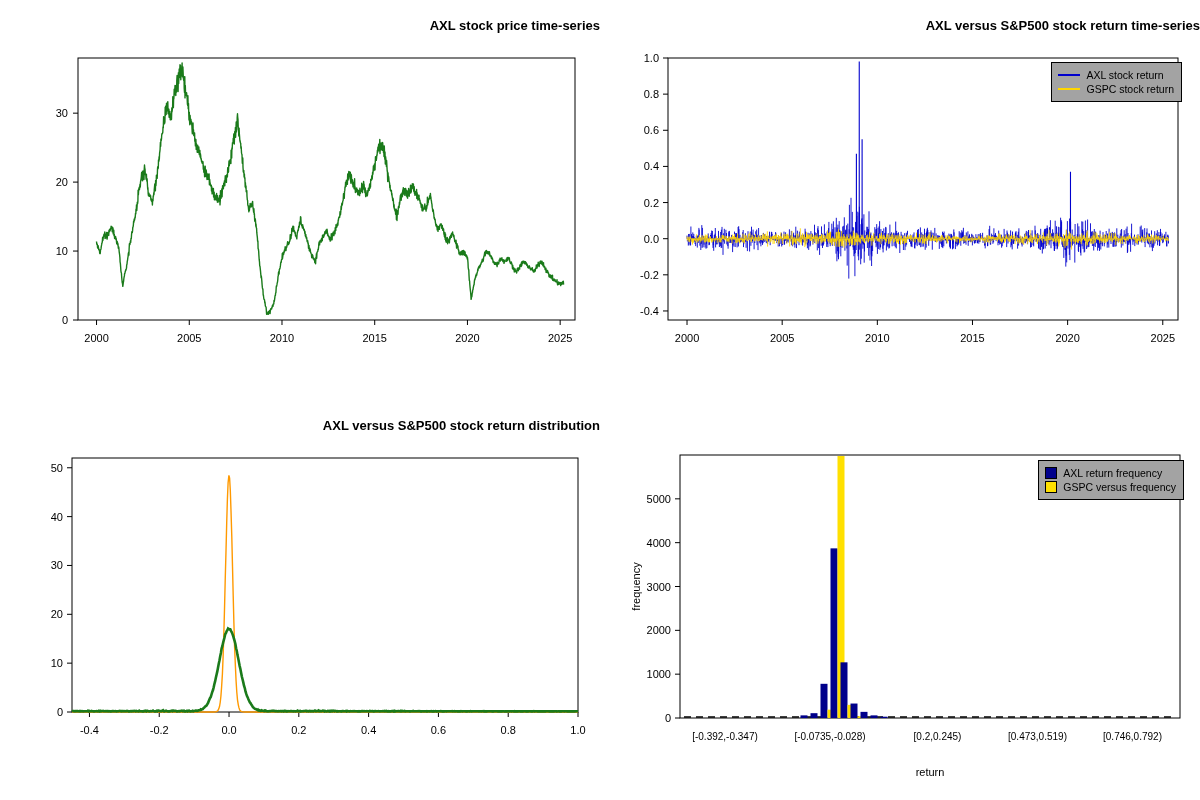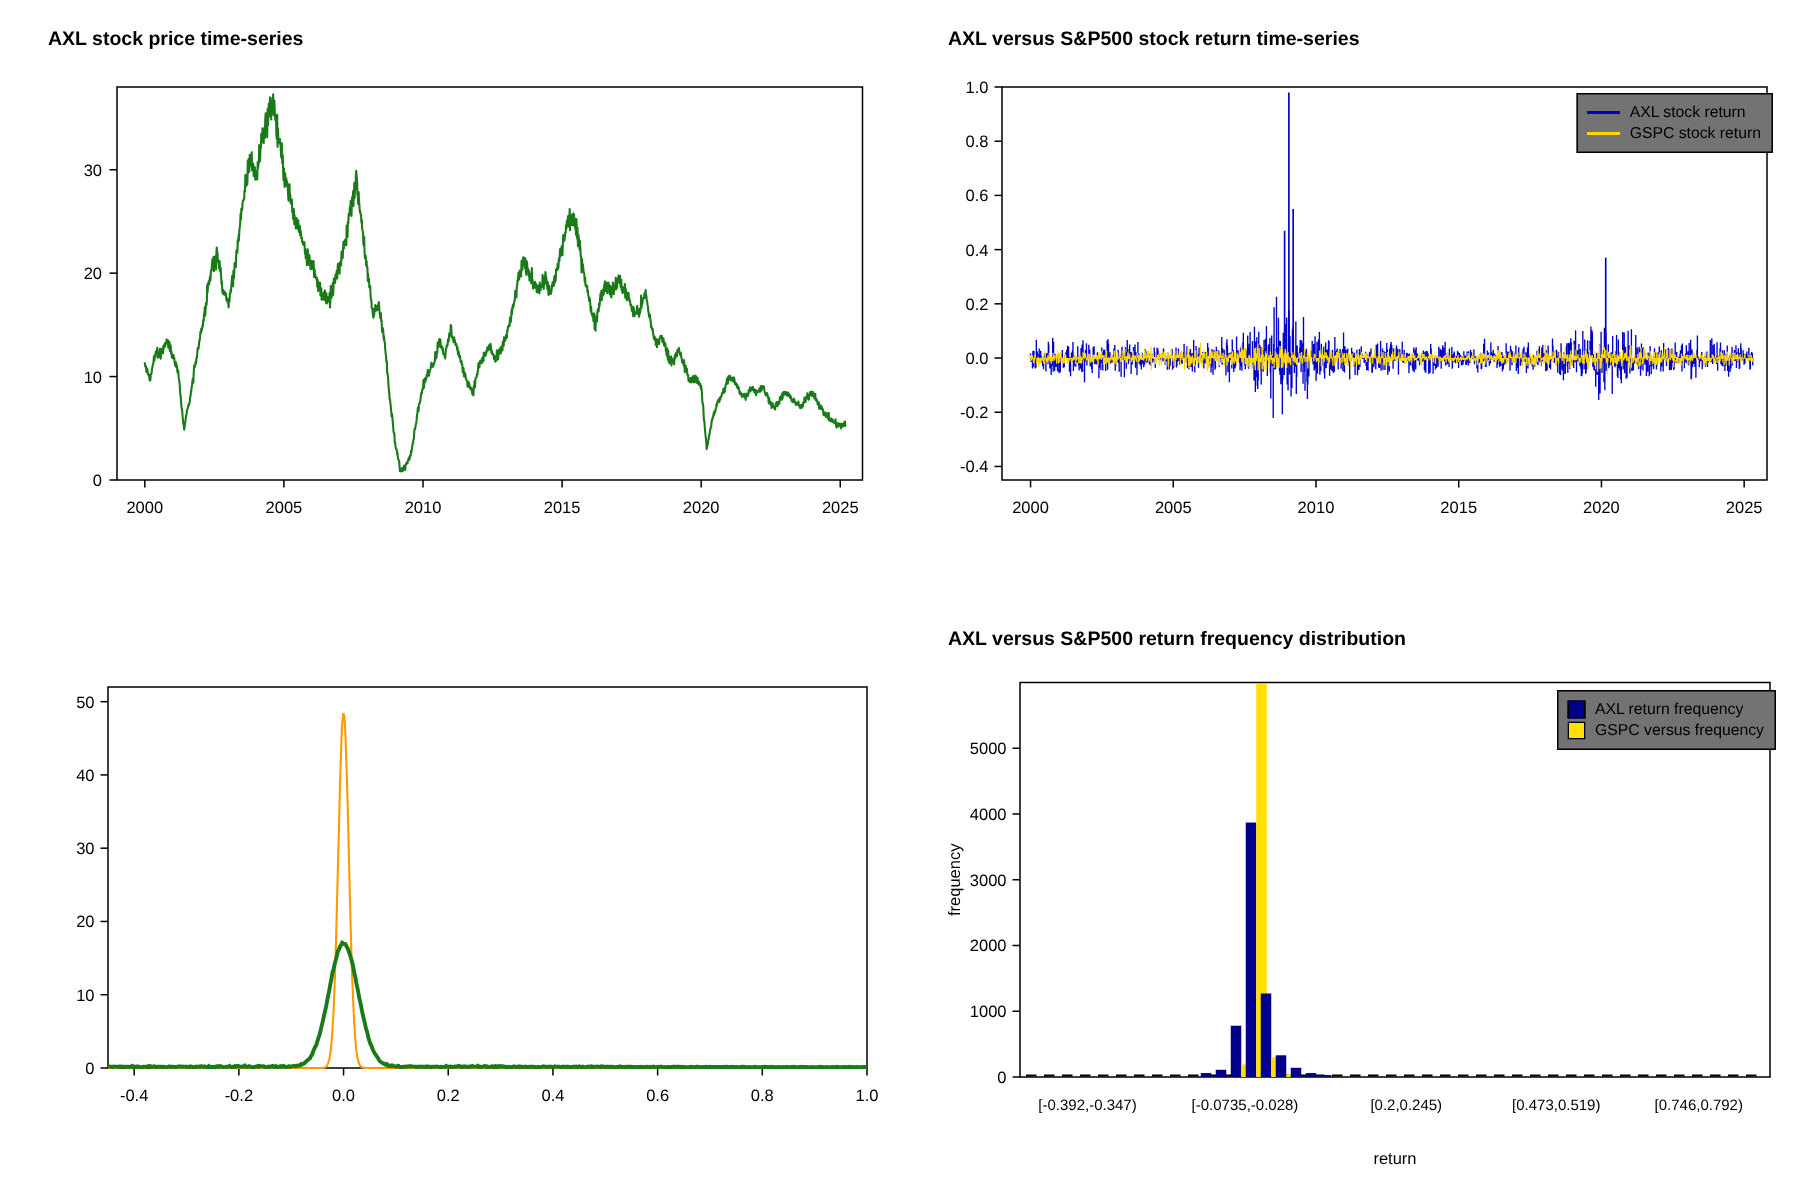--- a/index.html
+++ b/index.html
@@ -24,35 +24,34 @@
   .panel {
     position: relative;
     width: 600px;
     height: 400px;
   }
   .panel-title {
     position: absolute;
     top: 18px;
     left: 0;
     width: 600px;
-    text-align: left;
+    text-align: right;
     font-size: 13px;
     font-weight: bold;
     font-family: "Liberation Sans", sans-serif;
     color: #000;
-    padding-left: 32px;
   }
   .plot-svg {
     position: absolute;
     top: 0;
     left: 0;
   }
   .legend-box {
     position: absolute;
-    background: #737373;
+    background: #a3a3a3;
     border: 1px solid #000000;
     padding: 5px 7px 5px 6px;
     font-size: 10.5px;
     line-height: 14px;
     font-family: "Liberation Sans", sans-serif;
   }
   .legend-row {
     display: flex;
     align-items: center;
     white-space: nowrap;
@@ -152,20 +151,21 @@
         <span>AXL stock return</span>
       </div>
       <div class="legend-row">
         <span class="legend-line" style="border-top-width:2px;border-top-color:#ffd700;"></span>
         <span>GSPC stock return</span>
       </div>
     </div>
   </div>
 
   <div class="panel">
+    <div class="panel-title">AXL versus S&amp;P500 stock return distribution</div>
     <svg class="plot-svg" id="svg-p3" width="600" height="400">
         <rect x="72" y="58" width="506" height="254" fill="none" stroke="#000" stroke-width="1"></rect>
         <line x1="67" y1="312" x2="72" y2="312" stroke="#000"></line>
         <text x="63" y="316" text-anchor="end" font-family="&quot;Liberation Sans&quot;, sans-serif" font-size="11" fill="#000">0</text>
         <line x1="67" y1="263.15384615384613" x2="72" y2="263.15384615384613" stroke="#000"></line>
         <text x="63" y="267.15384615384613" text-anchor="end" font-family="&quot;Liberation Sans&quot;, sans-serif" font-size="11" fill="#000">10</text>
         <line x1="67" y1="214.30769230769232" x2="72" y2="214.30769230769232" stroke="#000"></line>
         <text x="63" y="218.30769230769232" text-anchor="end" font-family="&quot;Liberation Sans&quot;, sans-serif" font-size="11" fill="#000">20</text>
         <line x1="67" y1="165.46153846153848" x2="72" y2="165.46153846153848" stroke="#000"></line>
         <text x="63" y="169.46153846153848" text-anchor="end" font-family="&quot;Liberation Sans&quot;, sans-serif" font-size="11" fill="#000">30</text>
@@ -188,21 +188,20 @@
         <line x1="508.2068965517242" y1="312" x2="508.2068965517242" y2="317" stroke="#000"></line>
         <text x="508.2068965517242" y="334" text-anchor="middle" font-family="&quot;Liberation Sans&quot;, sans-serif" font-size="11" fill="#000">0.8</text>
         <line x1="578" y1="312" x2="578" y2="317" stroke="#000"></line>
         <text x="578" y="334" text-anchor="middle" font-family="&quot;Liberation Sans&quot;, sans-serif" font-size="11" fill="#000">1.0</text>
         <path d="M72.0,312.0 L72.7,312.0 L73.4,312.0 L74.2,312.0 L74.9,312.0 L75.6,312.0 L76.3,312.0 L77.1,312.0 L77.8,312.0 L78.5,312.0 L79.2,312.0 L80.0,312.0 L80.7,312.0 L81.4,312.0 L82.1,312.0 L82.8,312.0 L83.6,312.0 L84.3,312.0 L85.0,312.0 L85.7,312.0 L86.5,312.0 L87.2,312.0 L87.9,312.0 L88.6,312.0 L89.3,312.0 L90.1,312.0 L90.8,312.0 L91.5,312.0 L92.2,312.0 L93.0,312.0 L93.7,312.0 L94.4,312.0 L95.1,312.0 L95.9,312.0 L96.6,312.0 L97.3,312.0 L98.0,312.0 L98.7,312.0 L99.5,312.0 L100.2,312.0 L100.9,312.0 L101.6,312.0 L102.4,312.0 L103.1,312.0 L103.8,312.0 L104.5,312.0 L105.3,312.0 L106.0,312.0 L106.7,312.0 L107.4,312.0 L108.1,312.0 L108.9,312.0 L109.6,312.0 L110.3,312.0 L111.0,312.0 L111.8,312.0 L112.5,312.0 L113.2,312.0 L113.9,312.0 L114.6,312.0 L115.4,312.0 L116.1,312.0 L116.8,312.0 L117.5,312.0 L118.3,312.0 L119.0,312.0 L119.7,312.0 L120.4,312.0 L121.2,312.0 L121.9,312.0 L122.6,312.0 L123.3,312.0 L124.0,312.0 L124.8,312.0 L125.5,312.0 L126.2,312.0 L126.9,312.0 L127.7,312.0 L128.4,312.0 L129.1,312.0 L129.8,312.0 L130.6,312.0 L131.3,312.0 L132.0,312.0 L132.7,312.0 L133.4,312.0 L134.2,312.0 L134.9,312.0 L135.6,312.0 L136.3,312.0 L137.1,312.0 L137.8,312.0 L138.5,312.0 L139.2,312.0 L139.9,312.0 L140.7,312.0 L141.4,312.0 L142.1,312.0 L142.8,312.0 L143.6,312.0 L144.3,312.0 L145.0,312.0 L145.7,312.0 L146.5,312.0 L147.2,312.0 L147.9,312.0 L148.6,312.0 L149.3,312.0 L150.1,312.0 L150.8,312.0 L151.5,312.0 L152.2,312.0 L153.0,312.0 L153.7,312.0 L154.4,312.0 L155.1,312.0 L155.9,312.0 L156.6,312.0 L157.3,312.0 L158.0,312.0 L158.7,312.0 L159.5,312.0 L160.2,312.0 L160.9,312.0 L161.6,312.0 L162.4,312.0 L163.1,312.0 L163.8,312.0 L164.5,312.0 L165.2,312.0 L166.0,312.0 L166.7,312.0 L167.4,312.0 L168.1,312.0 L168.9,312.0 L169.6,312.0 L170.3,312.0 L171.0,312.0 L171.8,312.0 L172.5,312.0 L173.2,312.0 L173.9,312.0 L174.6,312.0 L175.4,312.0 L176.1,312.0 L176.8,312.0 L177.5,312.0 L178.3,312.0 L179.0,312.0 L179.7,312.0 L180.4,312.0 L181.2,312.0 L181.9,312.0 L182.6,312.0 L183.3,312.0 L184.0,312.0 L184.8,312.0 L185.5,312.0 L186.2,312.0 L186.9,312.0 L187.7,312.0 L188.4,312.0 L189.1,312.0 L189.8,312.0 L190.5,312.0 L191.3,312.0 L192.0,312.0 L192.7,312.0 L193.4,312.0 L194.2,312.0 L194.9,312.0 L195.6,312.0 L196.3,312.0 L197.1,312.0 L197.8,312.0 L198.5,312.0 L199.2,312.0 L199.9,312.0 L200.7,312.0 L201.4,312.0 L202.1,312.0 L202.8,312.0 L203.6,312.0 L204.3,312.0 L205.0,312.0 L205.7,312.0 L206.5,312.0 L207.2,312.0 L207.9,312.0 L208.6,312.0 L209.3,312.0 L210.1,312.0 L210.8,312.0 L211.5,312.0 L212.2,312.0 L213.0,312.0 L213.7,312.0 L214.4,312.0 L215.1,311.9 L215.8,311.8 L216.6,311.6 L217.3,311.2 L218.0,310.4 L218.7,308.9 L219.5,306.5 L220.2,302.5 L220.9,296.3 L221.6,287.0 L222.4,274.1 L223.1,256.8 L223.8,235.1 L224.5,209.3 L225.2,180.6 L226.0,151.0 L226.7,122.9 L227.4,99.3 L228.1,82.8 L228.9,75.4 L229.6,78.0 L230.3,90.3 L231.0,110.8 L231.8,137.0 L232.5,166.3 L233.2,195.7 L233.9,223.1 L234.6,246.9 L235.4,266.3 L236.1,281.3 L236.8,292.2 L237.5,299.8 L238.3,304.8 L239.0,307.9 L239.7,309.8 L240.4,310.8 L241.1,311.4 L241.9,311.7 L242.6,311.9 L243.3,311.9 L244.0,312.0 L244.8,312.0 L245.5,312.0 L246.2,312.0 L246.9,312.0 L247.7,312.0 L248.4,312.0 L249.1,312.0 L249.8,312.0 L250.5,312.0 L251.3,312.0 L252.0,312.0 L252.7,312.0 L253.4,312.0 L254.2,312.0 L254.9,312.0 L255.6,312.0 L256.3,312.0 L257.1,312.0 L257.8,312.0 L258.5,312.0 L259.2,312.0 L259.9,312.0 L260.7,312.0 L261.4,312.0 L262.1,312.0 L262.8,312.0 L263.6,312.0 L264.3,312.0 L265.0,312.0 L265.7,312.0 L266.4,312.0 L267.2,312.0 L267.9,312.0 L268.6,312.0 L269.3,312.0 L270.1,312.0 L270.8,312.0 L271.5,312.0 L272.2,312.0 L273.0,312.0 L273.7,312.0 L274.4,312.0 L275.1,312.0 L275.8,312.0 L276.6,312.0 L277.3,312.0 L278.0,312.0 L278.7,312.0 L279.5,312.0 L280.2,312.0 L280.9,312.0 L281.6,312.0 L282.4,312.0 L283.1,312.0 L283.8,312.0 L284.5,312.0 L285.2,312.0 L286.0,312.0 L286.7,312.0 L287.4,312.0 L288.1,312.0 L288.9,312.0 L289.6,312.0 L290.3,312.0 L291.0,312.0 L291.7,312.0 L292.5,312.0 L293.2,312.0 L293.9,312.0 L294.6,312.0 L295.4,312.0 L296.1,312.0 L296.8,312.0 L297.5,312.0 L298.3,312.0 L299.0,312.0 L299.7,312.0 L300.4,312.0 L301.1,312.0 L301.9,312.0 L302.6,312.0 L303.3,312.0 L304.0,312.0 L304.8,312.0 L305.5,312.0 L306.2,312.0 L306.9,312.0 L307.7,312.0 L308.4,312.0 L309.1,312.0 L309.8,312.0 L310.5,312.0 L311.3,312.0 L312.0,312.0 L312.7,312.0 L313.4,312.0 L314.2,312.0 L314.9,312.0 L315.6,312.0 L316.3,312.0 L317.0,312.0 L317.8,312.0 L318.5,312.0 L319.2,312.0 L319.9,312.0 L320.7,312.0 L321.4,312.0 L322.1,312.0 L322.8,312.0 L323.6,312.0 L324.3,312.0 L325.0,312.0 L325.7,312.0 L326.4,312.0 L327.2,312.0 L327.9,312.0 L328.6,312.0 L329.3,312.0 L330.1,312.0 L330.8,312.0 L331.5,312.0 L332.2,312.0 L333.0,312.0 L333.7,312.0 L334.4,312.0 L335.1,312.0 L335.8,312.0 L336.6,312.0 L337.3,312.0 L338.0,312.0 L338.7,312.0 L339.5,312.0 L340.2,312.0 L340.9,312.0 L341.6,312.0 L342.3,312.0 L343.1,312.0 L343.8,312.0 L344.5,312.0 L345.2,312.0 L346.0,312.0 L346.7,312.0 L347.4,312.0 L348.1,312.0 L348.9,312.0 L349.6,312.0 L350.3,312.0 L351.0,312.0 L351.7,312.0 L352.5,312.0 L353.2,312.0 L353.9,312.0 L354.6,312.0 L355.4,312.0 L356.1,312.0 L356.8,312.0 L357.5,312.0 L358.3,312.0 L359.0,312.0 L359.7,312.0 L360.4,312.0 L361.1,312.0 L361.9,312.0 L362.6,312.0 L363.3,312.0 L364.0,312.0 L364.8,312.0 L365.5,312.0 L366.2,312.0 L366.9,312.0 L367.6,312.0 L368.4,312.0 L369.1,312.0 L369.8,312.0 L370.5,312.0 L371.3,312.0 L372.0,312.0 L372.7,312.0 L373.4,312.0 L374.2,312.0 L374.9,312.0 L375.6,312.0 L376.3,312.0 L377.0,312.0 L377.8,312.0 L378.5,312.0 L379.2,312.0 L379.9,312.0 L380.7,312.0 L381.4,312.0 L382.1,312.0 L382.8,312.0 L383.6,312.0 L384.3,312.0 L385.0,312.0 L385.7,312.0 L386.4,312.0 L387.2,312.0 L387.9,312.0 L388.6,312.0 L389.3,312.0 L390.1,312.0 L390.8,312.0 L391.5,312.0 L392.2,312.0 L392.9,312.0 L393.7,312.0 L394.4,312.0 L395.1,312.0 L395.8,312.0 L396.6,312.0 L397.3,312.0 L398.0,312.0 L398.7,312.0 L399.5,312.0 L400.2,312.0 L400.9,312.0 L401.6,312.0 L402.3,312.0 L403.1,312.0 L403.8,312.0 L404.5,312.0 L405.2,312.0 L406.0,312.0 L406.7,312.0 L407.4,312.0 L408.1,312.0 L408.9,312.0 L409.6,312.0 L410.3,312.0 L411.0,312.0 L411.7,312.0 L412.5,312.0 L413.2,312.0 L413.9,312.0 L414.6,312.0 L415.4,312.0 L416.1,312.0 L416.8,312.0 L417.5,312.0 L418.2,312.0 L419.0,312.0 L419.7,312.0 L420.4,312.0 L421.1,312.0 L421.9,312.0 L422.6,312.0 L423.3,312.0 L424.0,312.0 L424.8,312.0 L425.5,312.0 L426.2,312.0 L426.9,312.0 L427.6,312.0 L428.4,312.0 L429.1,312.0 L429.8,312.0 L430.5,312.0 L431.3,312.0 L432.0,312.0 L432.7,312.0 L433.4,312.0 L434.2,312.0 L434.9,312.0 L435.6,312.0 L436.3,312.0 L437.0,312.0 L437.8,312.0 L438.5,312.0 L439.2,312.0 L439.9,312.0 L440.7,312.0 L441.4,312.0 L442.1,312.0 L442.8,312.0 L443.5,312.0 L444.3,312.0 L445.0,312.0 L445.7,312.0 L446.4,312.0 L447.2,312.0 L447.9,312.0 L448.6,312.0 L449.3,312.0 L450.1,312.0 L450.8,312.0 L451.5,312.0 L452.2,312.0 L452.9,312.0 L453.7,312.0 L454.4,312.0 L455.1,312.0 L455.8,312.0 L456.6,312.0 L457.3,312.0 L458.0,312.0 L458.7,312.0 L459.5,312.0 L460.2,312.0 L460.9,312.0 L461.6,312.0 L462.3,312.0 L463.1,312.0 L463.8,312.0 L464.5,312.0 L465.2,312.0 L466.0,312.0 L466.7,312.0 L467.4,312.0 L468.1,312.0 L468.8,312.0 L469.6,312.0 L470.3,312.0 L471.0,312.0 L471.7,312.0 L472.5,312.0 L473.2,312.0 L473.9,312.0 L474.6,312.0 L475.4,312.0 L476.1,312.0 L476.8,312.0 L477.5,312.0 L478.2,312.0 L479.0,312.0 L479.7,312.0 L480.4,312.0 L481.1,312.0 L481.9,312.0 L482.6,312.0 L483.3,312.0 L484.0,312.0 L484.8,312.0 L485.5,312.0 L486.2,312.0 L486.9,312.0 L487.6,312.0 L488.4,312.0 L489.1,312.0 L489.8,312.0 L490.5,312.0 L491.3,312.0 L492.0,312.0 L492.7,312.0 L493.4,312.0 L494.1,312.0 L494.9,312.0 L495.6,312.0 L496.3,312.0 L497.0,312.0 L497.8,312.0 L498.5,312.0 L499.2,312.0 L499.9,312.0 L500.7,312.0 L501.4,312.0 L502.1,312.0 L502.8,312.0 L503.5,312.0 L504.3,312.0 L505.0,312.0 L505.7,312.0 L506.4,312.0 L507.2,312.0 L507.9,312.0 L508.6,312.0 L509.3,312.0 L510.1,312.0 L510.8,312.0 L511.5,312.0 L512.2,312.0 L512.9,312.0 L513.7,312.0 L514.4,312.0 L515.1,312.0 L515.8,312.0 L516.6,312.0 L517.3,312.0 L518.0,312.0 L518.7,312.0 L519.4,312.0 L520.2,312.0 L520.9,312.0 L521.6,312.0 L522.3,312.0 L523.1,312.0 L523.8,312.0 L524.5,312.0 L525.2,312.0 L526.0,312.0 L526.7,312.0 L527.4,312.0 L528.1,312.0 L528.8,312.0 L529.6,312.0 L530.3,312.0 L531.0,312.0 L531.7,312.0 L532.5,312.0 L533.2,312.0 L533.9,312.0 L534.6,312.0 L535.4,312.0 L536.1,312.0 L536.8,312.0 L537.5,312.0 L538.2,312.0 L539.0,312.0 L539.7,312.0 L540.4,312.0 L541.1,312.0 L541.9,312.0 L542.6,312.0 L543.3,312.0 L544.0,312.0 L544.7,312.0 L545.5,312.0 L546.2,312.0 L546.9,312.0 L547.6,312.0 L548.4,312.0 L549.1,312.0 L549.8,312.0 L550.5,312.0 L551.3,312.0 L552.0,312.0 L552.7,312.0 L553.4,312.0 L554.1,312.0 L554.9,312.0 L555.6,312.0 L556.3,312.0 L557.0,312.0 L557.8,312.0 L558.5,312.0 L559.2,312.0 L559.9,312.0 L560.7,312.0 L561.4,312.0 L562.1,312.0 L562.8,312.0 L563.5,312.0 L564.3,312.0 L565.0,312.0 L565.7,312.0 L566.4,312.0 L567.2,312.0 L567.9,312.0 L568.6,312.0 L569.3,312.0 L570.0,312.0 L570.8,312.0 L571.5,312.0 L572.2,312.0 L572.9,312.0 L573.7,312.0 L574.4,312.0 L575.1,312.0 L575.8,312.0 L576.6,312.0 L577.3,312.0 L578.0,312.0 " fill="none" stroke="#ff9900" stroke-width="1.4"></path>
         <path d="M72.0,311.4 L72.7,311.0 L73.4,311.1 L74.2,311.1 L74.9,311.4 L75.6,311.0 L76.3,311.1 L77.1,311.1 L77.8,311.1 L78.5,311.2 L79.2,311.3 L80.0,311.0 L80.7,311.4 L81.4,311.1 L82.1,311.4 L82.8,311.1 L83.6,311.4 L84.3,311.2 L85.0,311.2 L85.7,311.2 L86.5,311.3 L87.2,311.2 L87.9,310.7 L88.6,311.4 L89.3,311.0 L90.1,311.3 L90.8,311.3 L91.5,310.9 L92.2,311.2 L93.0,311.2 L93.7,311.4 L94.4,311.4 L95.1,311.3 L95.9,311.2 L96.6,311.1 L97.3,311.2 L98.0,311.4 L98.7,310.8 L99.5,311.4 L100.2,310.8 L100.9,311.3 L101.6,311.1 L102.4,311.0 L103.1,310.9 L103.8,311.3 L104.5,311.3 L105.3,311.1 L106.0,311.2 L106.7,311.1 L107.4,311.1 L108.1,311.4 L108.9,311.1 L109.6,311.2 L110.3,311.4 L111.0,311.4 L111.8,311.3 L112.5,311.0 L113.2,311.0 L113.9,311.2 L114.6,311.3 L115.4,311.1 L116.1,311.2 L116.8,311.4 L117.5,311.3 L118.3,311.2 L119.0,311.1 L119.7,310.8 L120.4,311.0 L121.2,311.3 L121.9,311.0 L122.6,311.1 L123.3,311.1 L124.0,311.2 L124.8,311.1 L125.5,311.3 L126.2,311.3 L126.9,310.9 L127.7,311.1 L128.4,311.4 L129.1,311.4 L129.8,311.4 L130.6,311.1 L131.3,311.3 L132.0,311.1 L132.7,311.0 L133.4,311.2 L134.2,310.8 L134.9,311.0 L135.6,311.3 L136.3,310.9 L137.1,311.2 L137.8,311.3 L138.5,311.4 L139.2,310.7 L139.9,311.3 L140.7,311.3 L141.4,311.3 L142.1,311.4 L142.8,311.3 L143.6,311.4 L144.3,310.9 L145.0,311.1 L145.7,310.7 L146.5,311.3 L147.2,310.8 L147.9,311.1 L148.6,311.3 L149.3,311.4 L150.1,311.3 L150.8,311.1 L151.5,311.2 L152.2,311.1 L153.0,310.6 L153.7,311.2 L154.4,311.4 L155.1,311.2 L155.9,311.3 L156.6,310.8 L157.3,311.3 L158.0,310.6 L158.7,310.6 L159.5,310.9 L160.2,311.2 L160.9,311.1 L161.6,311.2 L162.4,310.7 L163.1,310.3 L163.8,311.2 L164.5,311.3 L165.2,311.1 L166.0,310.7 L166.7,311.0 L167.4,311.2 L168.1,311.4 L168.9,311.4 L169.6,311.4 L170.3,311.1 L171.0,311.0 L171.8,310.7 L172.5,311.2 L173.2,310.6 L173.9,310.9 L174.6,310.9 L175.4,310.8 L176.1,310.9 L176.8,311.4 L177.5,311.4 L178.3,311.3 L179.0,311.1 L179.7,311.3 L180.4,311.1 L181.2,310.7 L181.9,310.6 L182.6,311.3 L183.3,311.3 L184.0,310.7 L184.8,311.4 L185.5,311.4 L186.2,311.1 L186.9,310.8 L187.7,311.3 L188.4,310.7 L189.1,310.6 L189.8,311.3 L190.5,311.4 L191.3,311.2 L192.0,311.2 L192.7,310.8 L193.4,311.3 L194.2,310.9 L194.9,310.8 L195.6,310.6 L196.3,310.5 L197.1,310.9 L197.8,310.7 L198.5,310.3 L199.2,310.3 L199.9,310.3 L200.7,309.4 L201.4,309.7 L202.1,309.2 L202.8,309.0 L203.6,308.0 L204.3,307.6 L205.0,306.7 L205.7,306.2 L206.5,305.7 L207.2,304.3 L207.9,303.3 L208.6,301.5 L209.3,299.7 L210.1,297.9 L210.8,296.9 L211.5,294.5 L212.2,292.1 L213.0,290.0 L213.7,287.2 L214.4,284.0 L215.1,281.4 L215.8,278.1 L216.6,274.5 L217.3,271.4 L218.0,267.7 L218.7,264.1 L219.5,260.3 L220.2,256.3 L220.9,253.0 L221.6,248.5 L222.4,246.0 L223.1,242.7 L223.8,240.2 L224.5,237.5 L225.2,234.2 L226.0,232.9 L226.7,231.0 L227.4,230.0 L228.1,228.5 L228.9,229.0 L229.6,229.4 L230.3,229.4 L231.0,230.9 L231.8,232.3 L232.5,234.1 L233.2,236.2 L233.9,238.5 L234.6,240.8 L235.4,244.0 L236.1,248.2 L236.8,251.0 L237.5,255.1 L238.3,258.8 L239.0,262.5 L239.7,266.1 L240.4,269.0 L241.1,272.8 L241.9,276.7 L242.6,279.5 L243.3,282.4 L244.0,285.7 L244.8,288.1 L245.5,291.4 L246.2,293.7 L246.9,295.8 L247.7,297.4 L248.4,299.3 L249.1,300.8 L249.8,302.3 L250.5,303.1 L251.3,304.5 L252.0,305.4 L252.7,306.8 L253.4,307.6 L254.2,308.2 L254.9,308.7 L255.6,308.9 L256.3,309.4 L257.1,309.8 L257.8,309.4 L258.5,310.4 L259.2,310.2 L259.9,310.7 L260.7,310.8 L261.4,310.2 L262.1,310.5 L262.8,310.7 L263.6,311.1 L264.3,311.2 L265.0,310.5 L265.7,310.6 L266.4,311.3 L267.2,311.3 L267.9,311.4 L268.6,311.2 L269.3,311.1 L270.1,311.2 L270.8,311.0 L271.5,310.9 L272.2,311.0 L273.0,310.7 L273.7,311.0 L274.4,310.9 L275.1,311.1 L275.8,311.1 L276.6,311.1 L277.3,311.2 L278.0,311.3 L278.7,311.1 L279.5,311.2 L280.2,311.1 L280.9,311.0 L281.6,311.3 L282.4,311.1 L283.1,311.1 L283.8,311.4 L284.5,310.9 L285.2,310.9 L286.0,311.3 L286.7,311.2 L287.4,311.4 L288.1,311.1 L288.9,311.2 L289.6,311.2 L290.3,311.1 L291.0,311.0 L291.7,311.1 L292.5,311.2 L293.2,311.4 L293.9,311.2 L294.6,311.3 L295.4,311.4 L296.1,311.3 L296.8,311.2 L297.5,310.6 L298.3,311.1 L299.0,311.1 L299.7,311.3 L300.4,311.0 L301.1,311.4 L301.9,311.3 L302.6,311.2 L303.3,311.0 L304.0,311.2 L304.8,310.9 L305.5,310.7 L306.2,310.7 L306.9,311.3 L307.7,311.1 L308.4,311.4 L309.1,311.0 L309.8,310.9 L310.5,311.3 L311.3,311.1 L312.0,311.3 L312.7,311.1 L313.4,311.3 L314.2,310.9 L314.9,310.6 L315.6,311.1 L316.3,311.1 L317.0,311.1 L317.8,310.9 L318.5,310.5 L319.2,311.3 L319.9,311.0 L320.7,311.3 L321.4,311.3 L322.1,311.1 L322.8,310.7 L323.6,310.8 L324.3,311.4 L325.0,311.0 L325.7,311.3 L326.4,311.4 L327.2,311.2 L327.9,310.9 L328.6,311.0 L329.3,311.4 L330.1,310.8 L330.8,311.4 L331.5,310.9 L332.2,311.3 L333.0,310.7 L333.7,310.8 L334.4,311.2 L335.1,310.8 L335.8,310.9 L336.6,311.3 L337.3,311.2 L338.0,311.4 L338.7,311.2 L339.5,311.3 L340.2,311.3 L340.9,311.4 L341.6,311.4 L342.3,311.0 L343.1,311.0 L343.8,311.2 L344.5,311.3 L345.2,311.2 L346.0,310.9 L346.7,311.4 L347.4,311.0 L348.1,311.2 L348.9,311.3 L349.6,311.4 L350.3,311.1 L351.0,311.3 L351.7,311.3 L352.5,311.3 L353.2,311.1 L353.9,311.2 L354.6,311.1 L355.4,311.2 L356.1,311.3 L356.8,311.3 L357.5,311.4 L358.3,311.4 L359.0,311.2 L359.7,311.4 L360.4,311.4 L361.1,311.3 L361.9,311.0 L362.6,311.0 L363.3,311.2 L364.0,311.1 L364.8,311.3 L365.5,311.2 L366.2,311.2 L366.9,311.0 L367.6,311.2 L368.4,311.3 L369.1,311.4 L369.8,310.9 L370.5,311.1 L371.3,311.2 L372.0,311.1 L372.7,311.1 L373.4,311.4 L374.2,311.4 L374.9,311.1 L375.6,311.1 L376.3,311.2 L377.0,311.3 L377.8,311.3 L378.5,311.1 L379.2,311.3 L379.9,311.4 L380.7,311.3 L381.4,311.3 L382.1,311.2 L382.8,311.1 L383.6,311.2 L384.3,311.0 L385.0,311.4 L385.7,311.1 L386.4,310.9 L387.2,311.4 L387.9,311.4 L388.6,311.1 L389.3,311.4 L390.1,311.4 L390.8,311.4 L391.5,311.1 L392.2,311.2 L392.9,311.0 L393.7,311.4 L394.4,310.9 L395.1,311.4 L395.8,311.1 L396.6,311.2 L397.3,311.2 L398.0,311.1 L398.7,311.0 L399.5,311.3 L400.2,311.4 L400.9,310.9 L401.6,311.3 L402.3,311.0 L403.1,311.3 L403.8,311.3 L404.5,311.0 L405.2,311.3 L406.0,311.2 L406.7,311.3 L407.4,311.2 L408.1,311.2 L408.9,311.3 L409.6,311.4 L410.3,311.4 L411.0,311.3 L411.7,311.3 L412.5,311.2 L413.2,310.9 L413.9,311.2 L414.6,311.3 L415.4,311.3 L416.1,311.3 L416.8,311.3 L417.5,311.2 L418.2,311.1 L419.0,311.2 L419.7,311.1 L420.4,311.3 L421.1,311.2 L421.9,311.4 L422.6,311.3 L423.3,311.3 L424.0,311.4 L424.8,311.3 L425.5,311.3 L426.2,311.4 L426.9,311.2 L427.6,311.4 L428.4,311.3 L429.1,311.3 L429.8,311.4 L430.5,311.2 L431.3,311.1 L432.0,311.4 L432.7,311.4 L433.4,311.2 L434.2,311.4 L434.9,311.3 L435.6,311.1 L436.3,311.4 L437.0,311.4 L437.8,311.3 L438.5,311.2 L439.2,311.3 L439.9,311.2 L440.7,311.0 L441.4,311.3 L442.1,311.4 L442.8,311.3 L443.5,311.4 L444.3,311.4 L445.0,311.3 L445.7,311.3 L446.4,311.4 L447.2,311.3 L447.9,311.3 L448.6,311.2 L449.3,311.2 L450.1,311.2 L450.8,311.3 L451.5,311.3 L452.2,311.1 L452.9,311.4 L453.7,311.3 L454.4,311.2 L455.1,311.4 L455.8,311.3 L456.6,311.3 L457.3,311.4 L458.0,311.4 L458.7,311.4 L459.5,311.3 L460.2,311.4 L460.9,311.2 L461.6,311.3 L462.3,311.4 L463.1,311.3 L463.8,311.3 L464.5,311.2 L465.2,311.2 L466.0,311.4 L466.7,311.3 L467.4,311.4 L468.1,311.3 L468.8,311.3 L469.6,311.4 L470.3,311.2 L471.0,311.3 L471.7,311.4 L472.5,311.3 L473.2,311.2 L473.9,311.3 L474.6,311.3 L475.4,311.3 L476.1,311.3 L476.8,311.3 L477.5,311.3 L478.2,311.3 L479.0,311.4 L479.7,311.3 L480.4,311.3 L481.1,311.4 L481.9,311.3 L482.6,311.3 L483.3,311.2 L484.0,311.4 L484.8,311.2 L485.5,311.4 L486.2,311.3 L486.9,311.4 L487.6,311.2 L488.4,311.3 L489.1,311.3 L489.8,311.3 L490.5,311.3 L491.3,311.3 L492.0,311.4 L492.7,311.4 L493.4,311.4 L494.1,311.2 L494.9,311.3 L495.6,311.2 L496.3,311.3 L497.0,311.3 L497.8,311.4 L498.5,311.4 L499.2,311.3 L499.9,311.4 L500.7,311.4 L501.4,311.4 L502.1,311.4 L502.8,311.3 L503.5,311.2 L504.3,311.4 L505.0,311.4 L505.7,311.4 L506.4,311.4 L507.2,311.4 L507.9,311.3 L508.6,311.3 L509.3,311.4 L510.1,311.2 L510.8,311.3 L511.5,311.4 L512.2,311.3 L512.9,311.3 L513.7,311.4 L514.4,311.2 L515.1,311.4 L515.8,311.3 L516.6,311.4 L517.3,311.4 L518.0,311.4 L518.7,311.3 L519.4,311.3 L520.2,311.4 L520.9,311.4 L521.6,311.3 L522.3,311.4 L523.1,311.4 L523.8,311.3 L524.5,311.3 L525.2,311.3 L526.0,311.4 L526.7,311.4 L527.4,311.3 L528.1,311.4 L528.8,311.2 L529.6,311.3 L530.3,311.3 L531.0,311.4 L531.7,311.4 L532.5,311.4 L533.2,311.3 L533.9,311.2 L534.6,311.4 L535.4,311.3 L536.1,311.3 L536.8,311.3 L537.5,311.4 L538.2,311.3 L539.0,311.4 L539.7,311.4 L540.4,311.4 L541.1,311.3 L541.9,311.4 L542.6,311.4 L543.3,311.4 L544.0,311.4 L544.7,311.4 L545.5,311.4 L546.2,311.3 L546.9,311.2 L547.6,311.3 L548.4,311.3 L549.1,311.4 L549.8,311.4 L550.5,311.4 L551.3,311.3 L552.0,311.4 L552.7,311.4 L553.4,311.4 L554.1,311.4 L554.9,311.3 L555.6,311.3 L556.3,311.4 L557.0,311.4 L557.8,311.2 L558.5,311.3 L559.2,311.4 L559.9,311.4 L560.7,311.4 L561.4,311.4 L562.1,311.3 L562.8,311.3 L563.5,311.3 L564.3,311.4 L565.0,311.3 L565.7,311.3 L566.4,311.2 L567.2,311.4 L567.9,311.4 L568.6,311.3 L569.3,311.4 L570.0,311.4 L570.8,311.3 L571.5,311.4 L572.2,311.3 L572.9,311.4 L573.7,311.4 L574.4,311.3 L575.1,311.4 L575.8,311.3 L576.6,311.3 L577.3,311.3 L578.0,311.4 " fill="none" stroke="#1a7a1a" stroke-width="2.6"></path>
       </svg>
   </div>
 
   <div class="panel">
-    <div class="panel-title">AXL versus S&amp;P500 return frequency distribution</div>
     <svg class="plot-svg" id="svg-p4" width="600" height="400">
         <rect x="80" y="55" width="500" height="263" fill="none" stroke="#000" stroke-width="1"></rect>
         <line x1="75" y1="318" x2="80" y2="318" stroke="#000"></line>
         <text x="71" y="322" text-anchor="end" font-family="&quot;Liberation Sans&quot;, sans-serif" font-size="11" fill="#000">0</text>
         <line x1="75" y1="274.1666666666667" x2="80" y2="274.1666666666667" stroke="#000"></line>
         <text x="71" y="278.1666666666667" text-anchor="end" font-family="&quot;Liberation Sans&quot;, sans-serif" font-size="11" fill="#000">1000</text>
         <line x1="75" y1="230.33333333333334" x2="80" y2="230.33333333333334" stroke="#000"></line>
         <text x="71" y="234.33333333333334" text-anchor="end" font-family="&quot;Liberation Sans&quot;, sans-serif" font-size="11" fill="#000">2000</text>
         <line x1="75" y1="186.5" x2="80" y2="186.5" stroke="#000"></line>
         <text x="71" y="190.5" text-anchor="end" font-family="&quot;Liberation Sans&quot;, sans-serif" font-size="11" fill="#000">3000</text>

